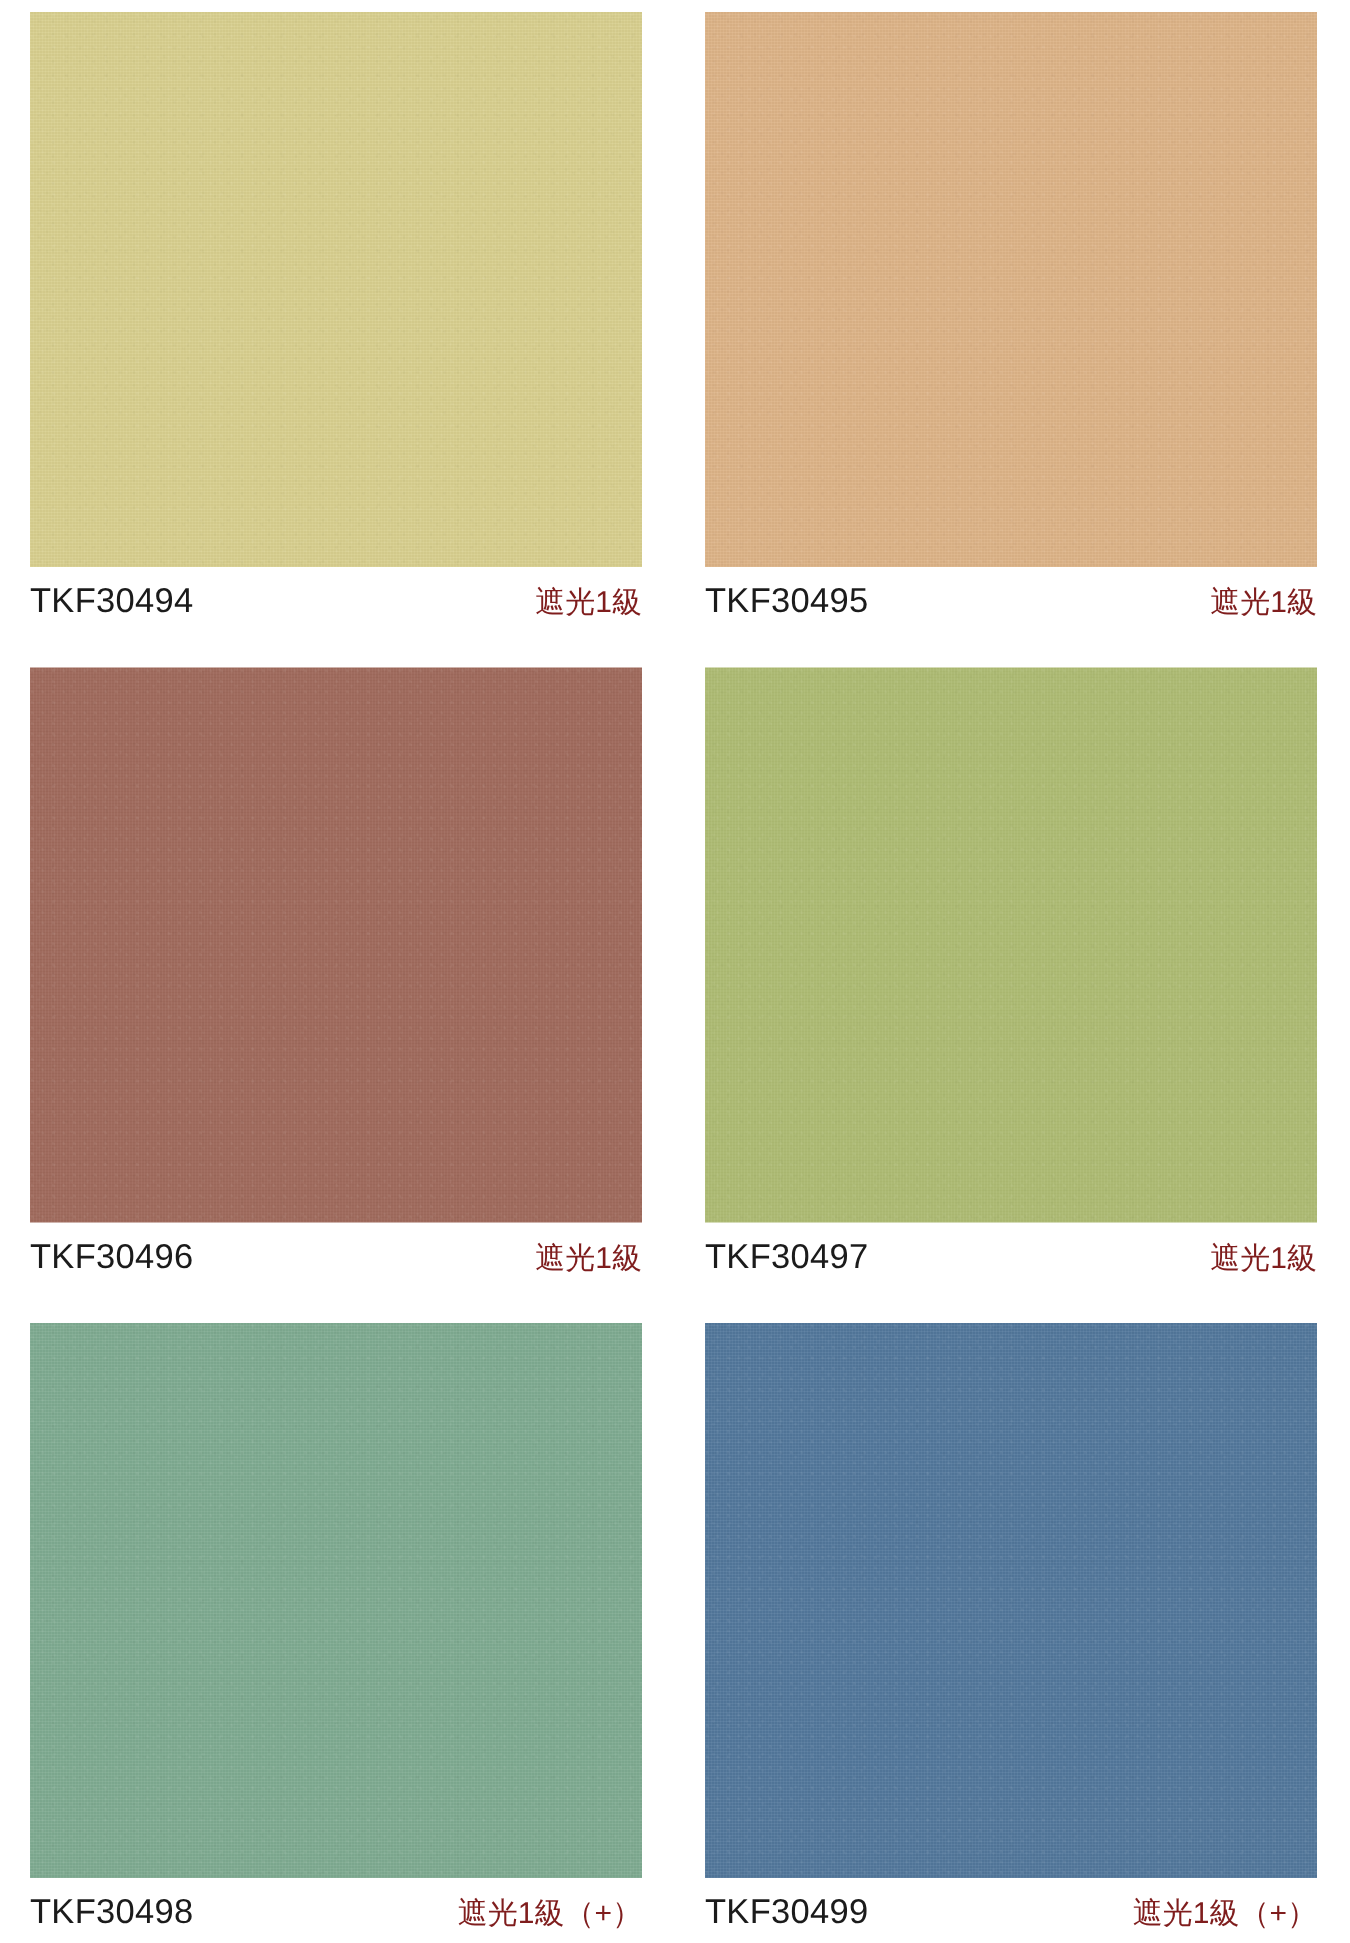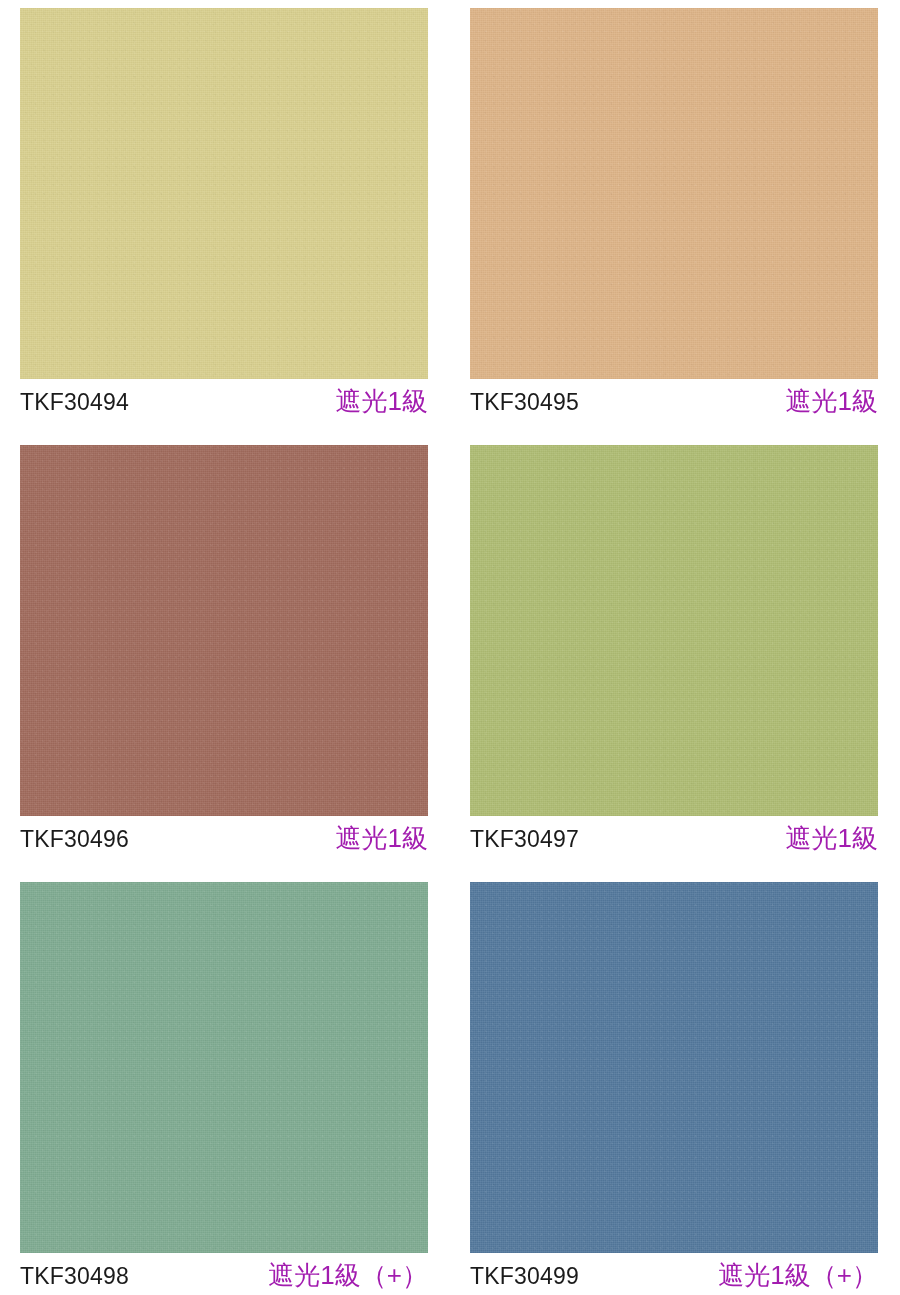--- a/index.html
+++ b/index.html
@@ -77,23 +77,23 @@
 
   .swatch-code {
     font-size: 23px;
     line-height: 26px;
     color: #1b1b1b;
     letter-spacing: 0.2px;
     white-space: nowrap;
   }
 
   .swatch-grade {
-    font-size: 26px;
+    font-size: 20px;
     line-height: 26px;
-    color: #a21caf;
+    color: #7f1d1d;
     white-space: nowrap;
   }
 </style>
 </head>
 <body style="background-color: rgb(255, 255, 255);">
 
 <div class="catalog-grid">
 
   <div class="swatch-card">
     <div class="swatch-chip" style="background-color: rgb(216, 207, 142);"></div>

